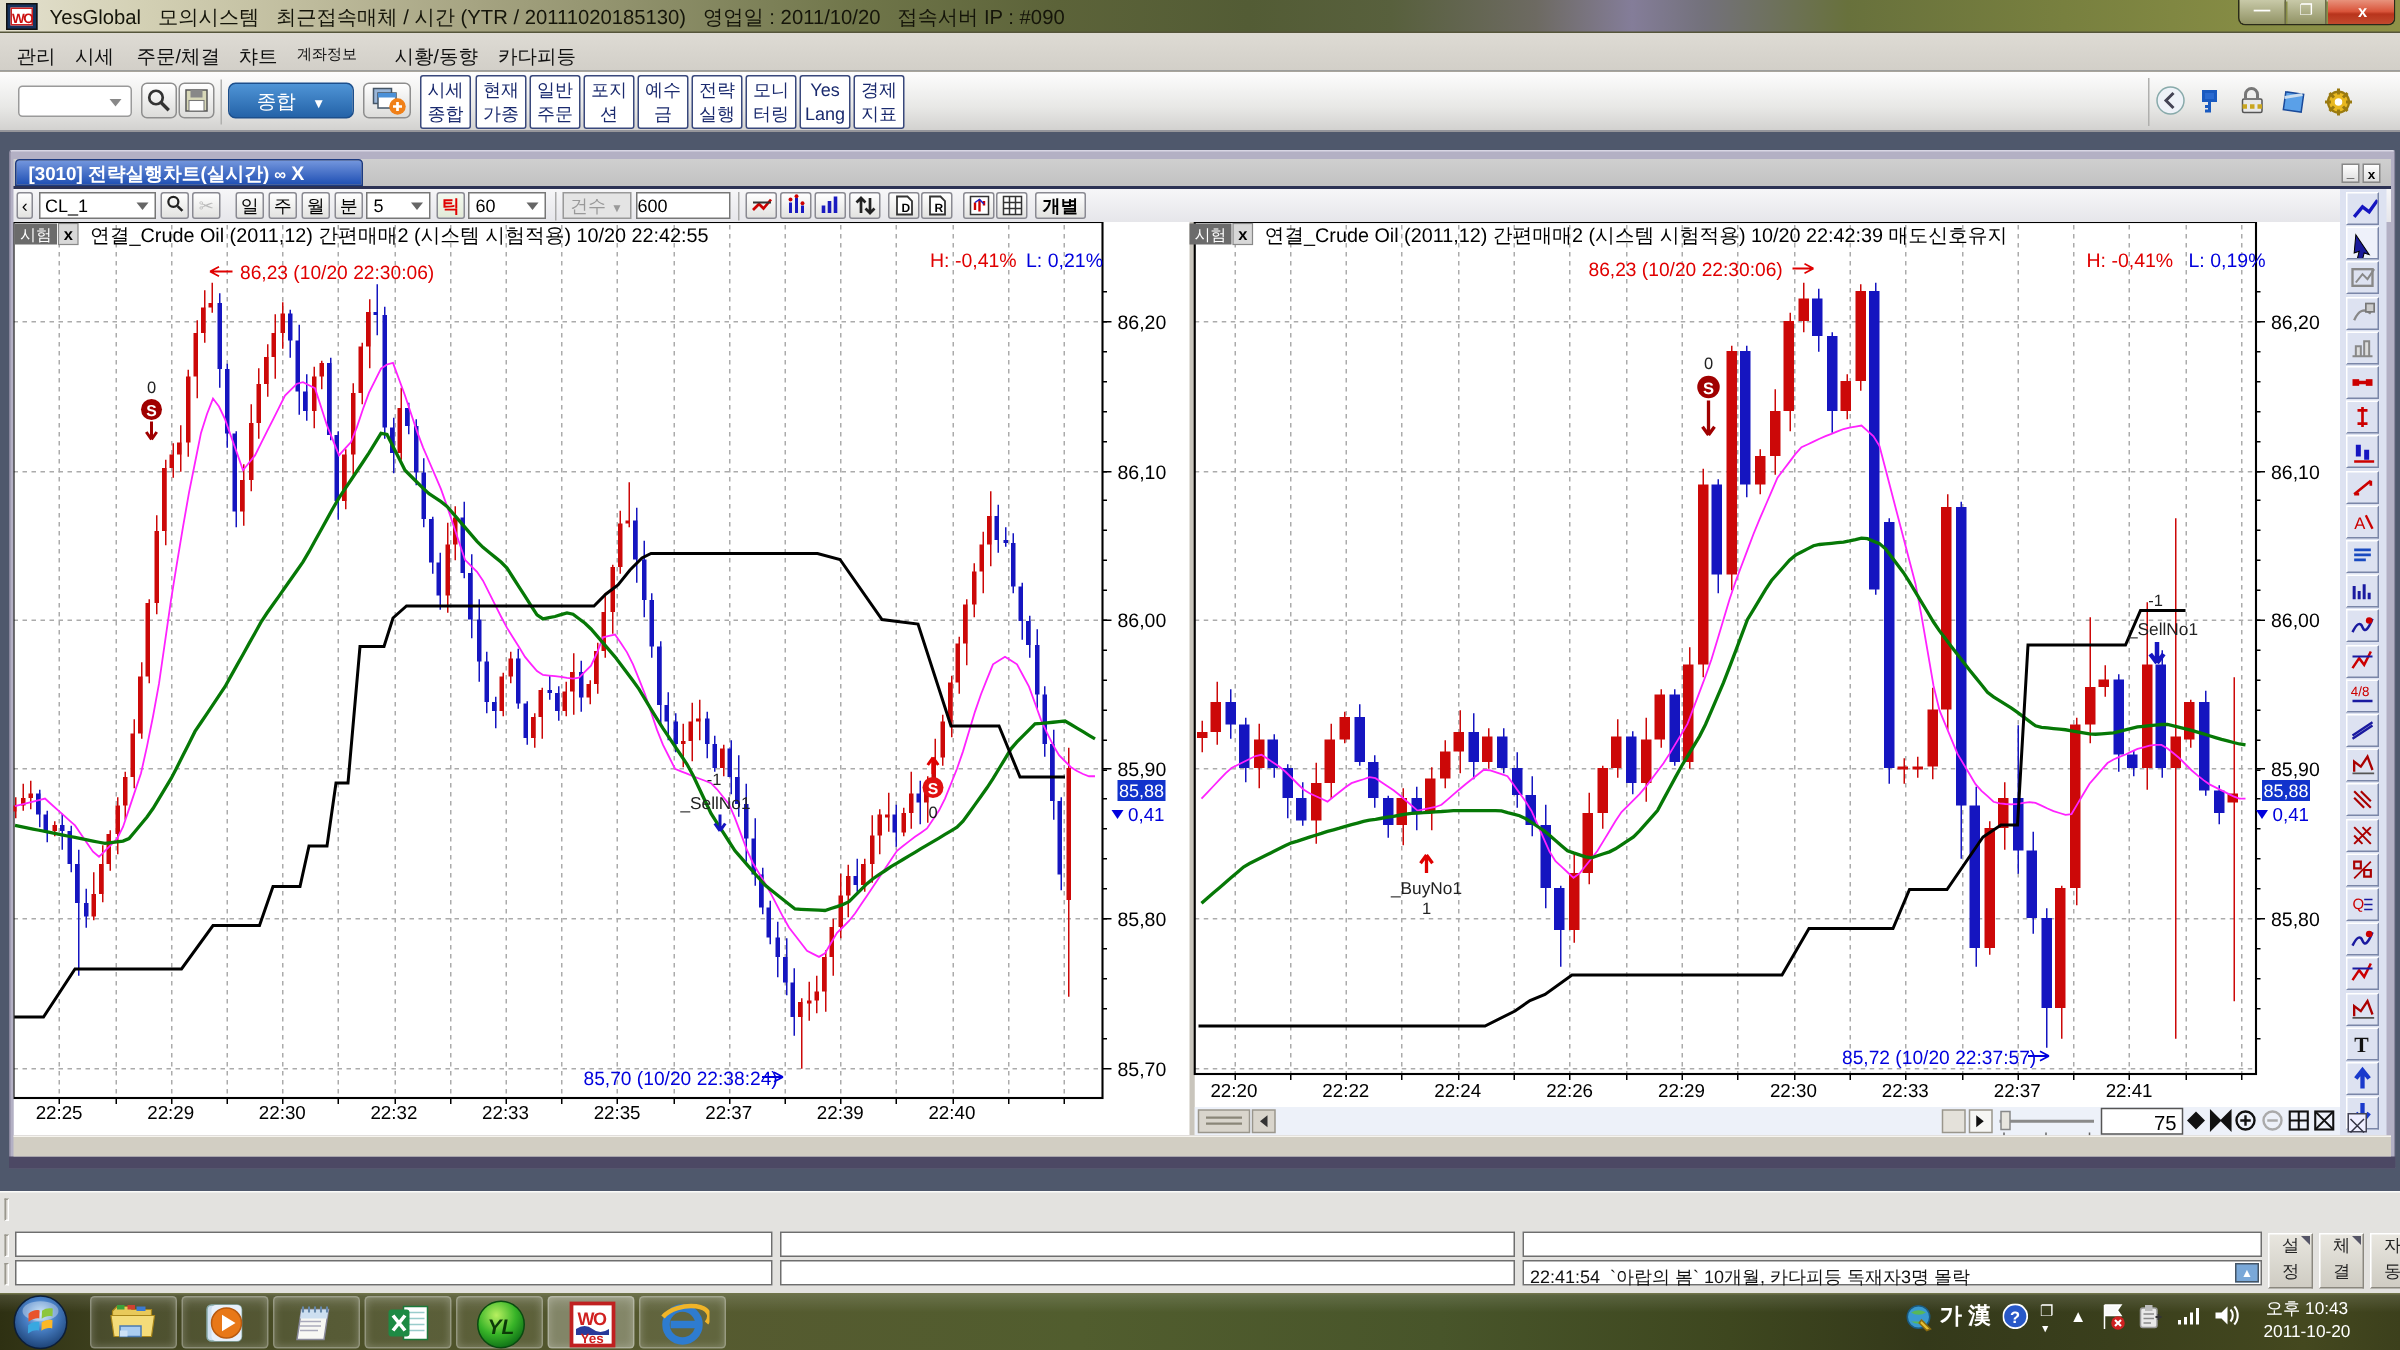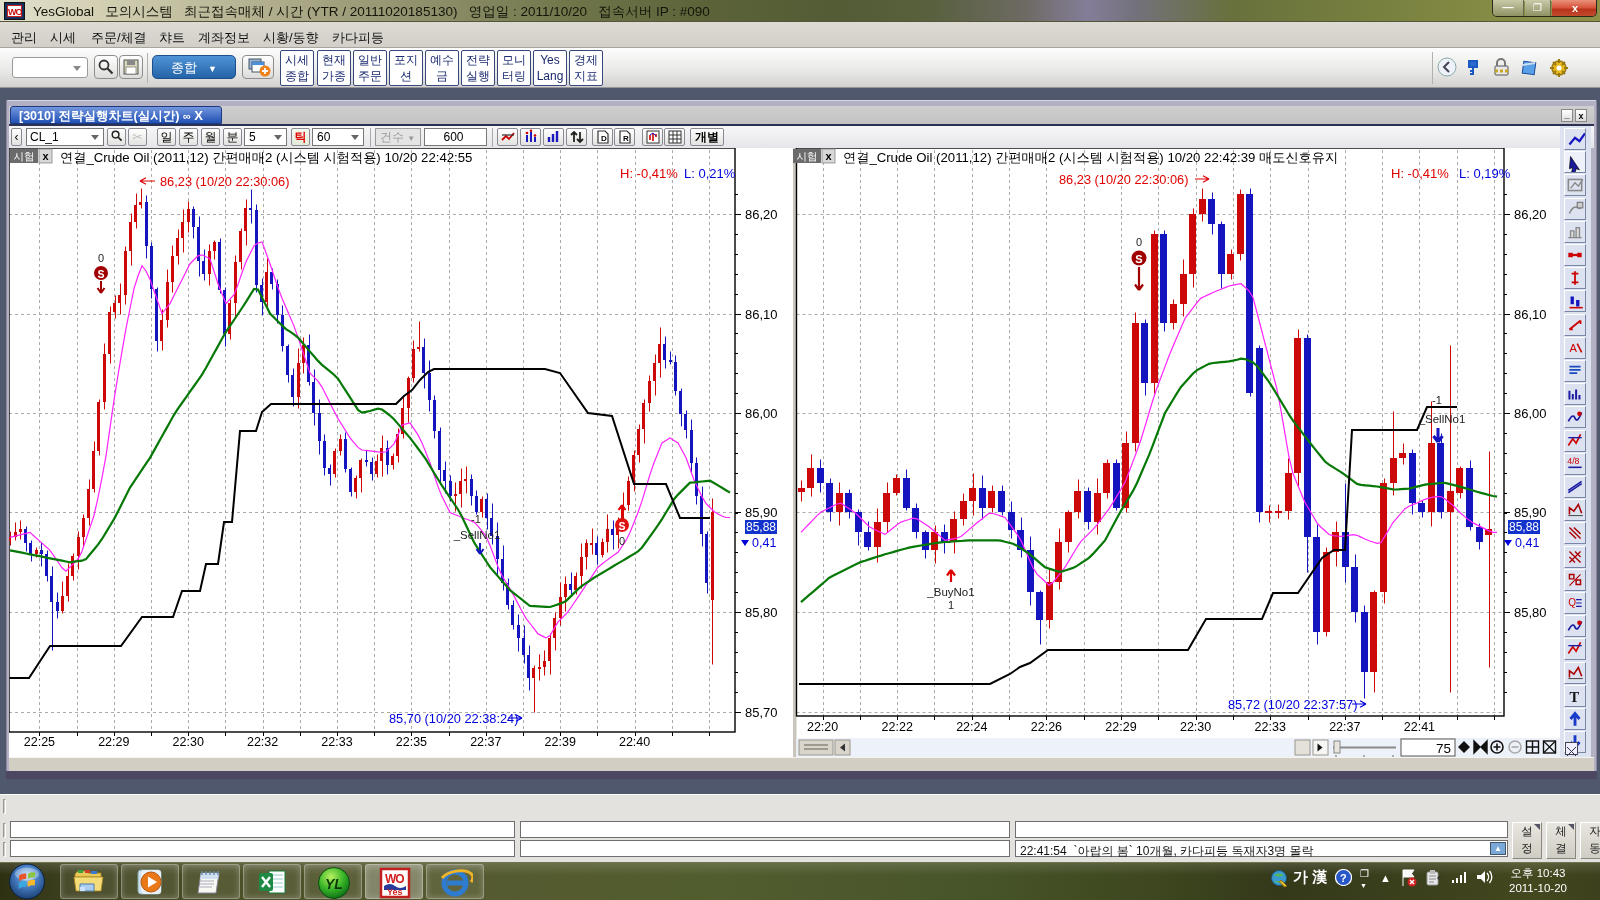--- a/index.html
+++ b/index.html
@@ -9,21 +9,21 @@
 <div class="abs" style="left:1492px;top:0;width:105px;height:17px;border:1px solid #2a2a1a;border-top:none;border-radius:0 0 5px 5px;overflow:hidden;box-shadow:inset 0 1px 0 rgba(255,255,255,.55)">
     <div class="abs" style="left:0;top:0;width:31px;height:17px;background:linear-gradient(#c8c9a8,#8d8f60);border-right:1px solid #6a6a4a;color:#fff;text-align:center;font-size:11px;font-weight:bold;line-height:14px">—</div>
     <div class="abs" style="left:32px;top:0;width:26px;height:17px;background:linear-gradient(#c8c9a8,#8d8f60);border-right:1px solid #6a6a4a;color:#fff;text-align:center;font-size:10px;line-height:15px">❐</div>
     <div class="abs" style="left:59px;top:0;width:46px;height:17px;background:linear-gradient(#e8927c 0%,#d9543a 45%,#b8341c 55%,#c44d30 100%);color:#fff;text-align:center;font-size:11px;font-weight:bold;line-height:16px">x</div>
   </div>
 <div class="abs" style="left:0;top:22px;width:1600px;height:26px;background:linear-gradient(#dedbd4,#d2cfc8);border-bottom:1px solid #a8a59c"></div>
 <div class="abs" style="left:11px;top:29px;font-size:13px;color:#111">관리</div>
 <div class="abs" style="left:50px;top:29px;font-size:13px;color:#111">시세</div>
 <div class="abs" style="left:91px;top:29px;font-size:13px;color:#111">주문/체결</div>
 <div class="abs" style="left:159px;top:29px;font-size:13px;color:#111">챠트</div>
-<div class="abs" style="left:198px;top:29px;font-size:13px;color:#111">계좌정보</div>
+<div class="abs" style="left:198px;top:29px;font-size:10px;color:#111">계좌정보</div>
 <div class="abs" style="left:263px;top:29px;font-size:13px;color:#111">시황/동향</div>
 <div class="abs" style="left:332px;top:29px;font-size:13px;color:#111">카다피등</div>
 <div class="abs" style="left:0;top:48px;width:1600px;height:40px;background:linear-gradient(#fdfdfd,#e8e8e6 60%,#d2d1cf);border-bottom:1px solid #97969a"></div>
 <div class="abs" style="left:12px;top:57px;width:76px;height:21px;background:#fff;border:1px solid #9a9a9a;border-radius:3px">
     <div class="abs" style="right:6px;top:8px;width:0;height:0;border-left:4px solid transparent;border-right:4px solid transparent;border-top:5px solid #888"></div>
   </div>
 <div class="abs" style="left:94px;top:55px;width:24px;height:24px;background:linear-gradient(#fff,#dcdcda);border:1px solid #8e8e8e;border-radius:4px"><svg width="22" height="22" viewBox="0 0 22 22">
       <circle cx="9" cy="9" r="4.5" fill="none" stroke="#333" stroke-width="1.8"></circle>
       <path d="M12.5,12.5 l5,5" stroke="#333" stroke-width="2.2"></path>
     </svg></div>
@@ -62,41 +62,41 @@
       <path d="M86,9 l12,-2" stroke="#cde" stroke-width="2"></path>
       <circle cx="122" cy="12" r="7" fill="#e8b820" stroke="#9a7a10" stroke-width="1.5"></circle>
       <circle cx="122" cy="12" r="2.5" fill="#fff"></circle>
       <path d="M122,3 v4 M122,17 v4 M113,12 h4 M127,12 h4 M116,6 l3,3 M125,15 l3,3 M128,6 l-3,3 M119,15 l-3,3" stroke="#9a7a10" stroke-width="2"></path>
     </svg></div>
 <div class="abs" style="left:0;top:88px;width:1600px;height:706px;background:#4f586c"></div>
 <div class="abs" style="left:6px;top:100px;width:1591px;height:679px;background:#b3b0c4;border:1px solid #8a879e;border-top:1px solid #d8d6e4;border-radius:2px 2px 0 0"></div>
 <div class="abs" style="left:6px;top:771px;width:1591px;height:8px;background:#4c4864"></div>
 <div class="abs" style="left:9px;top:106px;width:1585px;height:18px;background:linear-gradient(#cfcfcf,#c2c2c2)"></div>
 <div class="abs" style="left:9px;top:124px;width:1585px;height:2px;background:#2c3254"></div>
-<div class="abs" style="left:10px;top:106px;width:212px;height:18px;background:linear-gradient(#7396dd,#2050b4);border:1px solid #1c3a80;border-radius:3px 3px 0 0;color:#fff;font-size:12.5px;font-weight:bold;line-height:17px;padding-left:8px">[3010] 전략실행차트(실시간) <span style="font-weight:bold;font-size:11px">∞</span> <span style="font-weight:bold;font-size:13px">X</span></div>
+<div class="abs" style="left:10px;top:106px;width:232px;height:18px;background:linear-gradient(#7396dd,#2050b4);border:1px solid #1c3a80;border-radius:3px 3px 0 0;color:#fff;font-size:12.5px;font-weight:bold;line-height:17px;padding-left:8px">[3010] 전략실행차트(실시간) <span style="font-weight:bold;font-size:11px">∞</span> <span style="font-weight:bold;font-size:13px">X</span></div>
 <div class="abs" style="left:1561px;top:109px;width:12px;height:13px;background:linear-gradient(#fff,#ddd);border:1px solid #888;font-size:9px;line-height:10px;text-align:center;font-weight:bold">_</div>
 <div class="abs" style="left:1575px;top:109px;width:12px;height:13px;background:linear-gradient(#fff,#ddd);border:1px solid #888;font-size:9px;line-height:12px;text-align:center;font-weight:bold">x</div>
 <div class="abs" style="left:9px;top:126px;width:1585px;height:22px;background:linear-gradient(#f6f6f8,#e6e6ea)"></div>
 <div class="abs" style="left:11px;top:128px;width:11px;height:18px;background:linear-gradient(#fff,#e2e2e0);border:1px solid #8a8a92;border-radius:2px;font-size:12px;color:#000;text-align:center;line-height:17px;font-weight:normal">‹</div>
 <div class="abs" style="left:26px;top:128px;width:78px;height:18px;background:#fff;border:1px solid #777;font-size:12px;line-height:17px;padding-left:3px">CL_1<span style="position:absolute;right:4px;top:6px;width:0;height:0;border-left:4px solid transparent;border-right:4px solid transparent;border-top:5px solid #666"></span></div>
 <div class="abs" style="left:107px;top:128px;width:19px;height:18px;background:linear-gradient(#fff,#e2e2e0);border:1px solid #8a8a92;border-radius:2px;font-size:12px;color:#000;text-align:center;line-height:17px;font-weight:normal"><svg width="13" height="13" viewBox="0 0 14 14">
       <circle cx="6" cy="6" r="3.6" fill="none" stroke="#222" stroke-width="1.6"></circle>
       <path d="M9,9 l3.5,3.5" stroke="#222" stroke-width="1.8"></path>
     </svg></div>
 <div class="abs" style="left:128px;top:128px;width:19px;height:18px;background:linear-gradient(#fff,#e2e2e0);border:1px solid #8a8a92;border-radius:2px;font-size:12px;color:#000;text-align:center;line-height:17px;font-weight:normal"><span style="color:#bbb">✂</span></div>
 <div class="abs" style="left:157px;top:128px;width:19px;height:18px;background:linear-gradient(#fff,#e2e2e0);border:1px solid #8a8a92;border-radius:2px;font-size:12px;color:#000;text-align:center;line-height:17px;font-weight:normal">일</div>
 <div class="abs" style="left:179px;top:128px;width:19px;height:18px;background:linear-gradient(#fff,#e2e2e0);border:1px solid #8a8a92;border-radius:2px;font-size:12px;color:#000;text-align:center;line-height:17px;font-weight:normal">주</div>
 <div class="abs" style="left:201px;top:128px;width:19px;height:18px;background:linear-gradient(#fff,#e2e2e0);border:1px solid #8a8a92;border-radius:2px;font-size:12px;color:#000;text-align:center;line-height:17px;font-weight:normal">월</div>
 <div class="abs" style="left:223px;top:128px;width:19px;height:18px;background:linear-gradient(#fff,#e2e2e0);border:1px solid #8a8a92;border-radius:2px;font-size:12px;color:#000;text-align:center;line-height:17px;font-weight:normal">분</div>
 <div class="abs" style="left:244px;top:128px;width:43px;height:18px;background:#fff;border:1px solid #777;font-size:12px;line-height:17px;padding-left:4px">5<span style="position:absolute;right:4px;top:6px;width:0;height:0;border-left:4px solid transparent;border-right:4px solid transparent;border-top:5px solid #666"></span></div>
 <div class="abs" style="left:291px;top:128px;width:19px;height:18px;background:linear-gradient(#f4faf0,#e2ead8);border:1px solid #8a8a92;border-radius:2px;font-size:12px;color:#e00000;text-align:center;line-height:17px;font-weight:bold">틱</div>
 <div class="abs" style="left:312px;top:128px;width:52px;height:18px;background:#fff;border:1px solid #777;font-size:12px;line-height:17px;padding-left:4px">60<span style="position:absolute;right:4px;top:6px;width:0;height:0;border-left:4px solid transparent;border-right:4px solid transparent;border-top:5px solid #666"></span></div>
 <div class="abs" style="left:370px;top:128px;width:1px;height:19px;background:#aaa"></div>
 <div class="abs" style="left:375px;top:128px;width:46px;height:18px;background:#e4e4e4;border:1px solid #999;font-size:12px;color:#999;line-height:17px;padding-left:4px">건수 <span style="font-size:8px">▼</span></div>
-<div class="abs" style="left:424px;top:128px;width:63px;height:18px;background:#fff;border:1px solid #777;font-size:12px;line-height:17px;text-align:center;padding-right:4px">600</div>
+<div class="abs" style="left:424px;top:128px;width:63px;height:18px;background:#fff;border:1px solid #777;font-size:12px;line-height:17px;text-align:left;padding-right:4px">600</div>
 <div class="abs" style="left:492px;top:128px;width:1px;height:19px;background:#aaa"></div>
 <div class="abs" style="left:497px;top:128px;width:21px;height:18px;background:linear-gradient(#fff,#e2e2e0);border:1px solid #8a8a92;border-radius:2px;font-size:12px;color:#000;text-align:center;line-height:17px;font-weight:normal"><svg width="15" height="15" viewBox="0 0 15 15">
       <path d="M2,11 l4,-4 l3,3 l5,-6" stroke="#cc0000" stroke-width="1.8" fill="none"></path>
       <path d="M2,6 h12" stroke="#333" stroke-width="1.2"></path>
     </svg></div>
 <div class="abs" style="left:520px;top:128px;width:21px;height:18px;background:linear-gradient(#fff,#e2e2e0);border:1px solid #8a8a92;border-radius:2px;font-size:12px;color:#000;text-align:center;line-height:17px;font-weight:normal"><svg width="15" height="15" viewBox="0 0 15 15">
       <path d="M4,13 v-7 m4,7 v-10 m4,10 v-5" stroke="#1a1ac0" stroke-width="2"></path>
       <circle cx="4" cy="4" r="1.3" fill="#c00"></circle>
       <circle cx="8" cy="1.8" r="1.3" fill="#c00"></circle>
       <circle cx="12" cy="6.5" r="1.3" fill="#c00"></circle>

